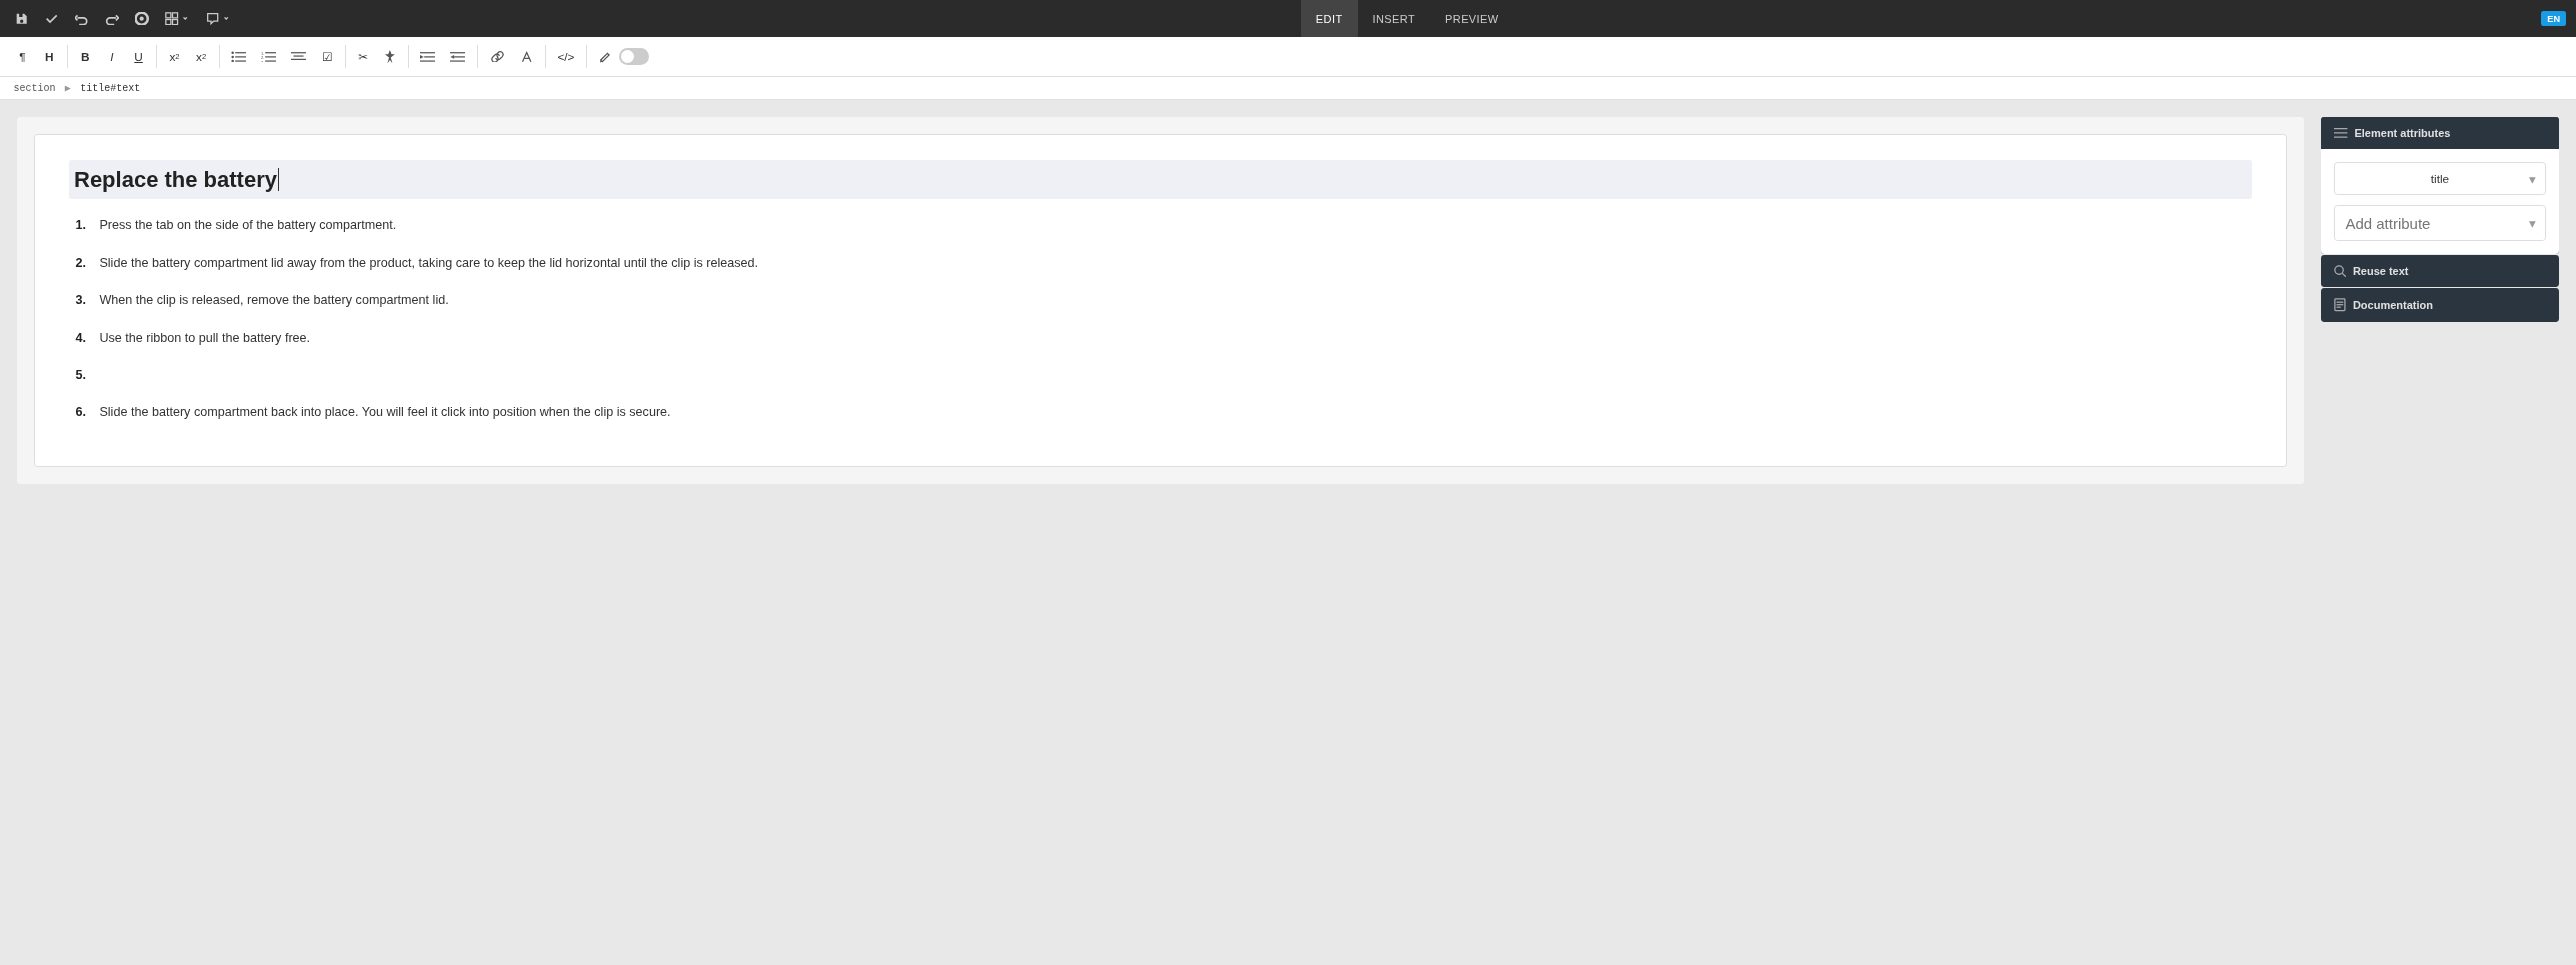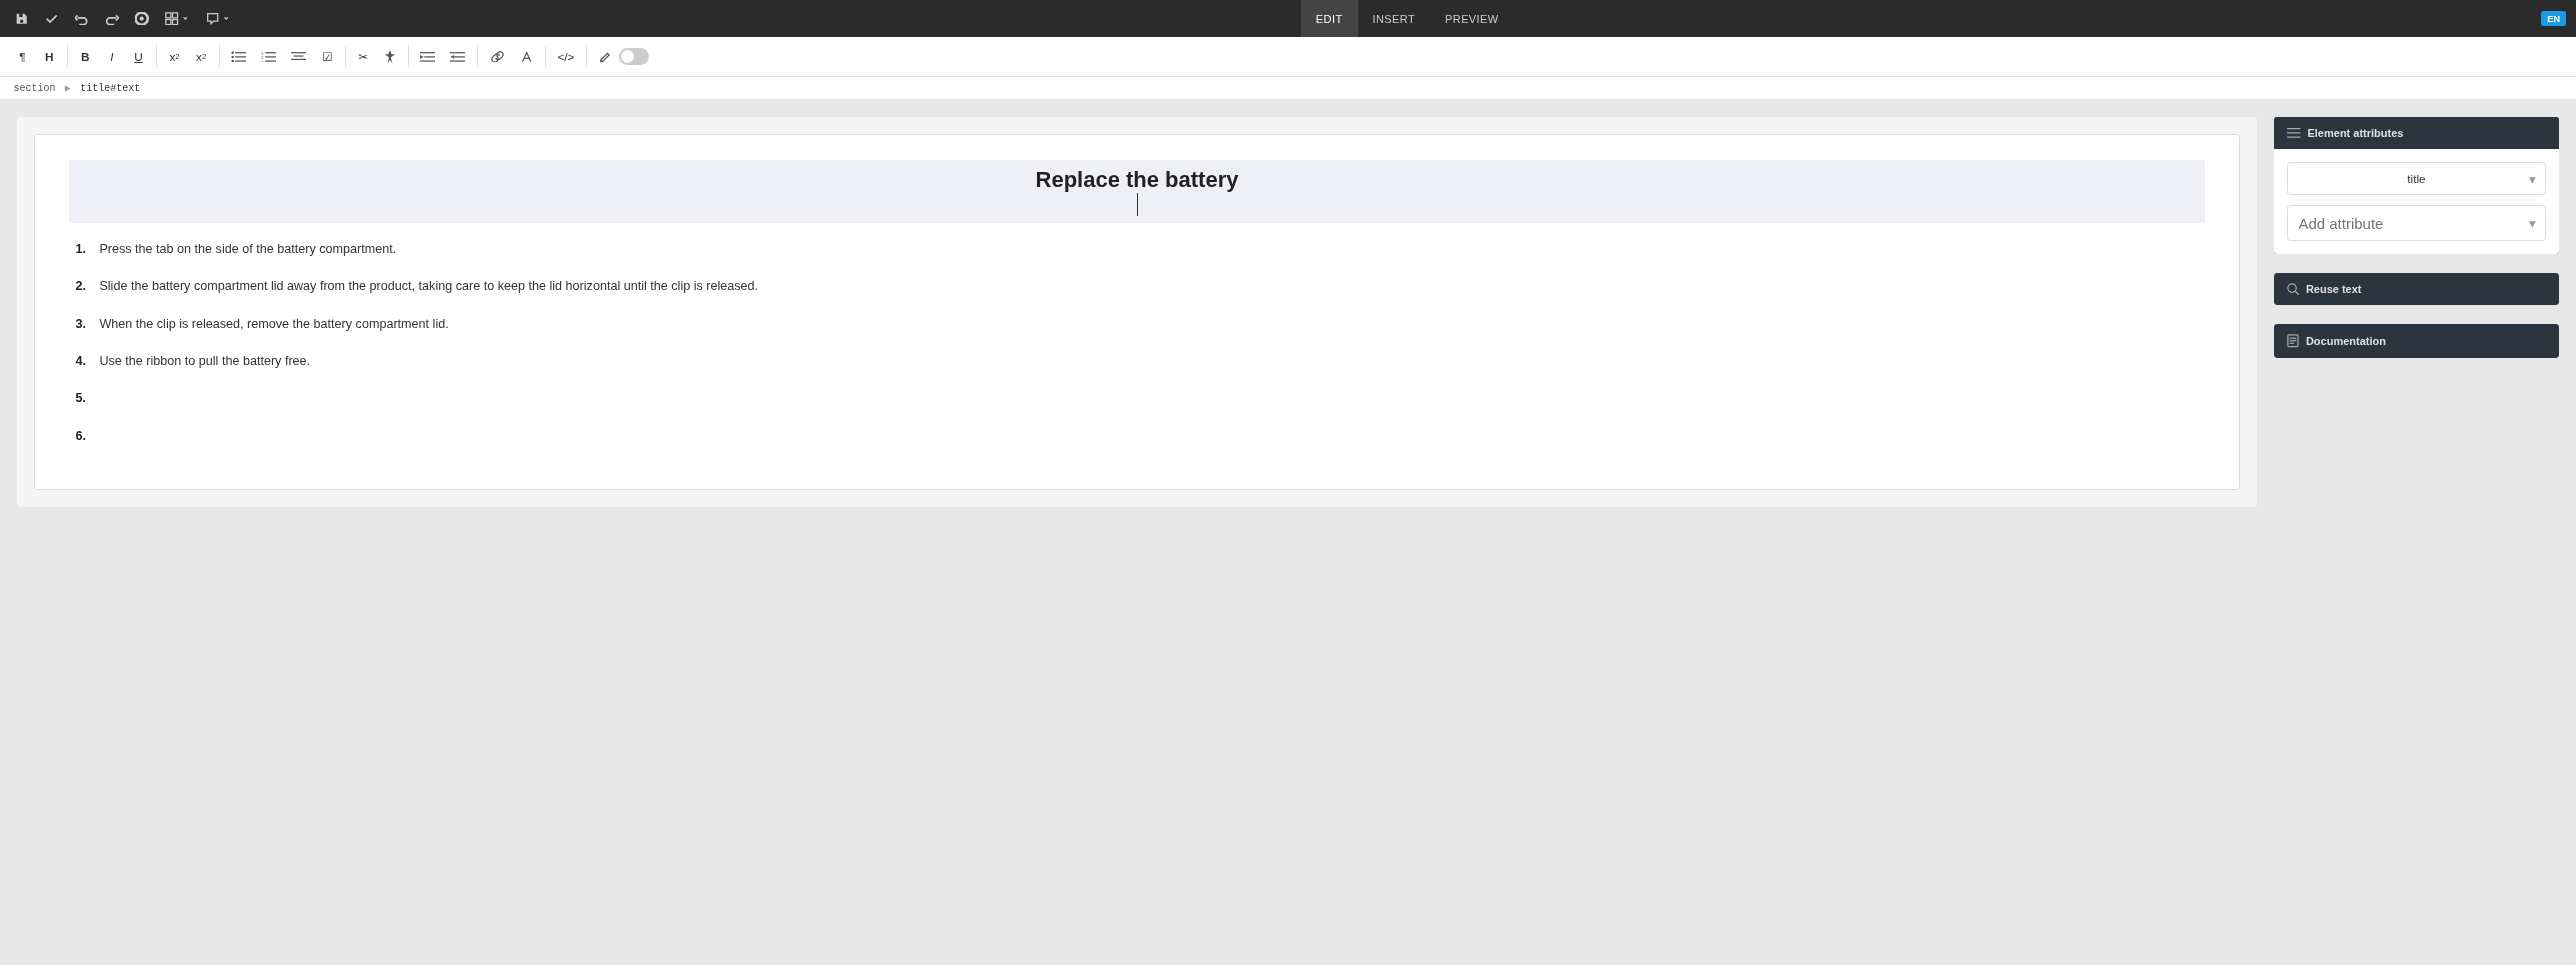--- a/index.html
+++ b/index.html
@@ -146,21 +146,20 @@
       color: #222;
       margin-bottom: 17px;
       border: none;
       outline: none;
       width: 100%;
       background: #eef0f5;
       padding: 6.7px 5px;
       border-radius: 2.5px;
       display: flex;
       align-items: center;
-      flex-direction: column;
     }
     .cursor { display: inline-block; width: 1.7px; height: 23.5px; background: #333; margin-left: 0.8px; vertical-align: middle; animation: blink 1s infinite; }
     @keyframes blink { 0%, 100% { opacity: 1; } 50% { opacity: 0; } }
     .step-list {
       list-style: none;
       counter-reset: steps;
       padding: 0;
     }
     .step-item {
       display: flex;
@@ -172,24 +171,24 @@
     }
     .step-num {
       font-weight: 700;
       min-width: 17px;
       text-align: right;
       color: #222;
     }
 
     
     .right-panel {
-      width: 285px;
+      width: 238px;
       display: flex;
       flex-direction: column;
-      gap: 19px;
+      gap: 1px;
     }
     .panel-section {
       background: #2b3540;
       border-radius: 3.4px;
       overflow: hidden;
     }
     .panel-header {
       background: #2b3540;
       color: #e0e0e0;
       padding: 10px 13.4px;
@@ -442,20 +441,21 @@
         </li>
         <li class="step-item">
           <span class="step-num">4.</span>
           <span>Use the ribbon to pull the battery free.</span>
         </li>
         <li class="step-item">
           <span class="step-num">5.</span>
         </li>
         <li class="step-item">
           <span class="step-num">6.</span>
+          <span>Slide the battery compartment back into place. You will feel it click into position when the clip is secure.</span>
         </li>
       </ol>
     </div>
   </div>
 
   <div class="right-panel">
 
     <div class="panel-section">
       <div class="panel-header">
         <svg width="13.4" height="11.8" viewBox="0 0 16 14" fill="none">

